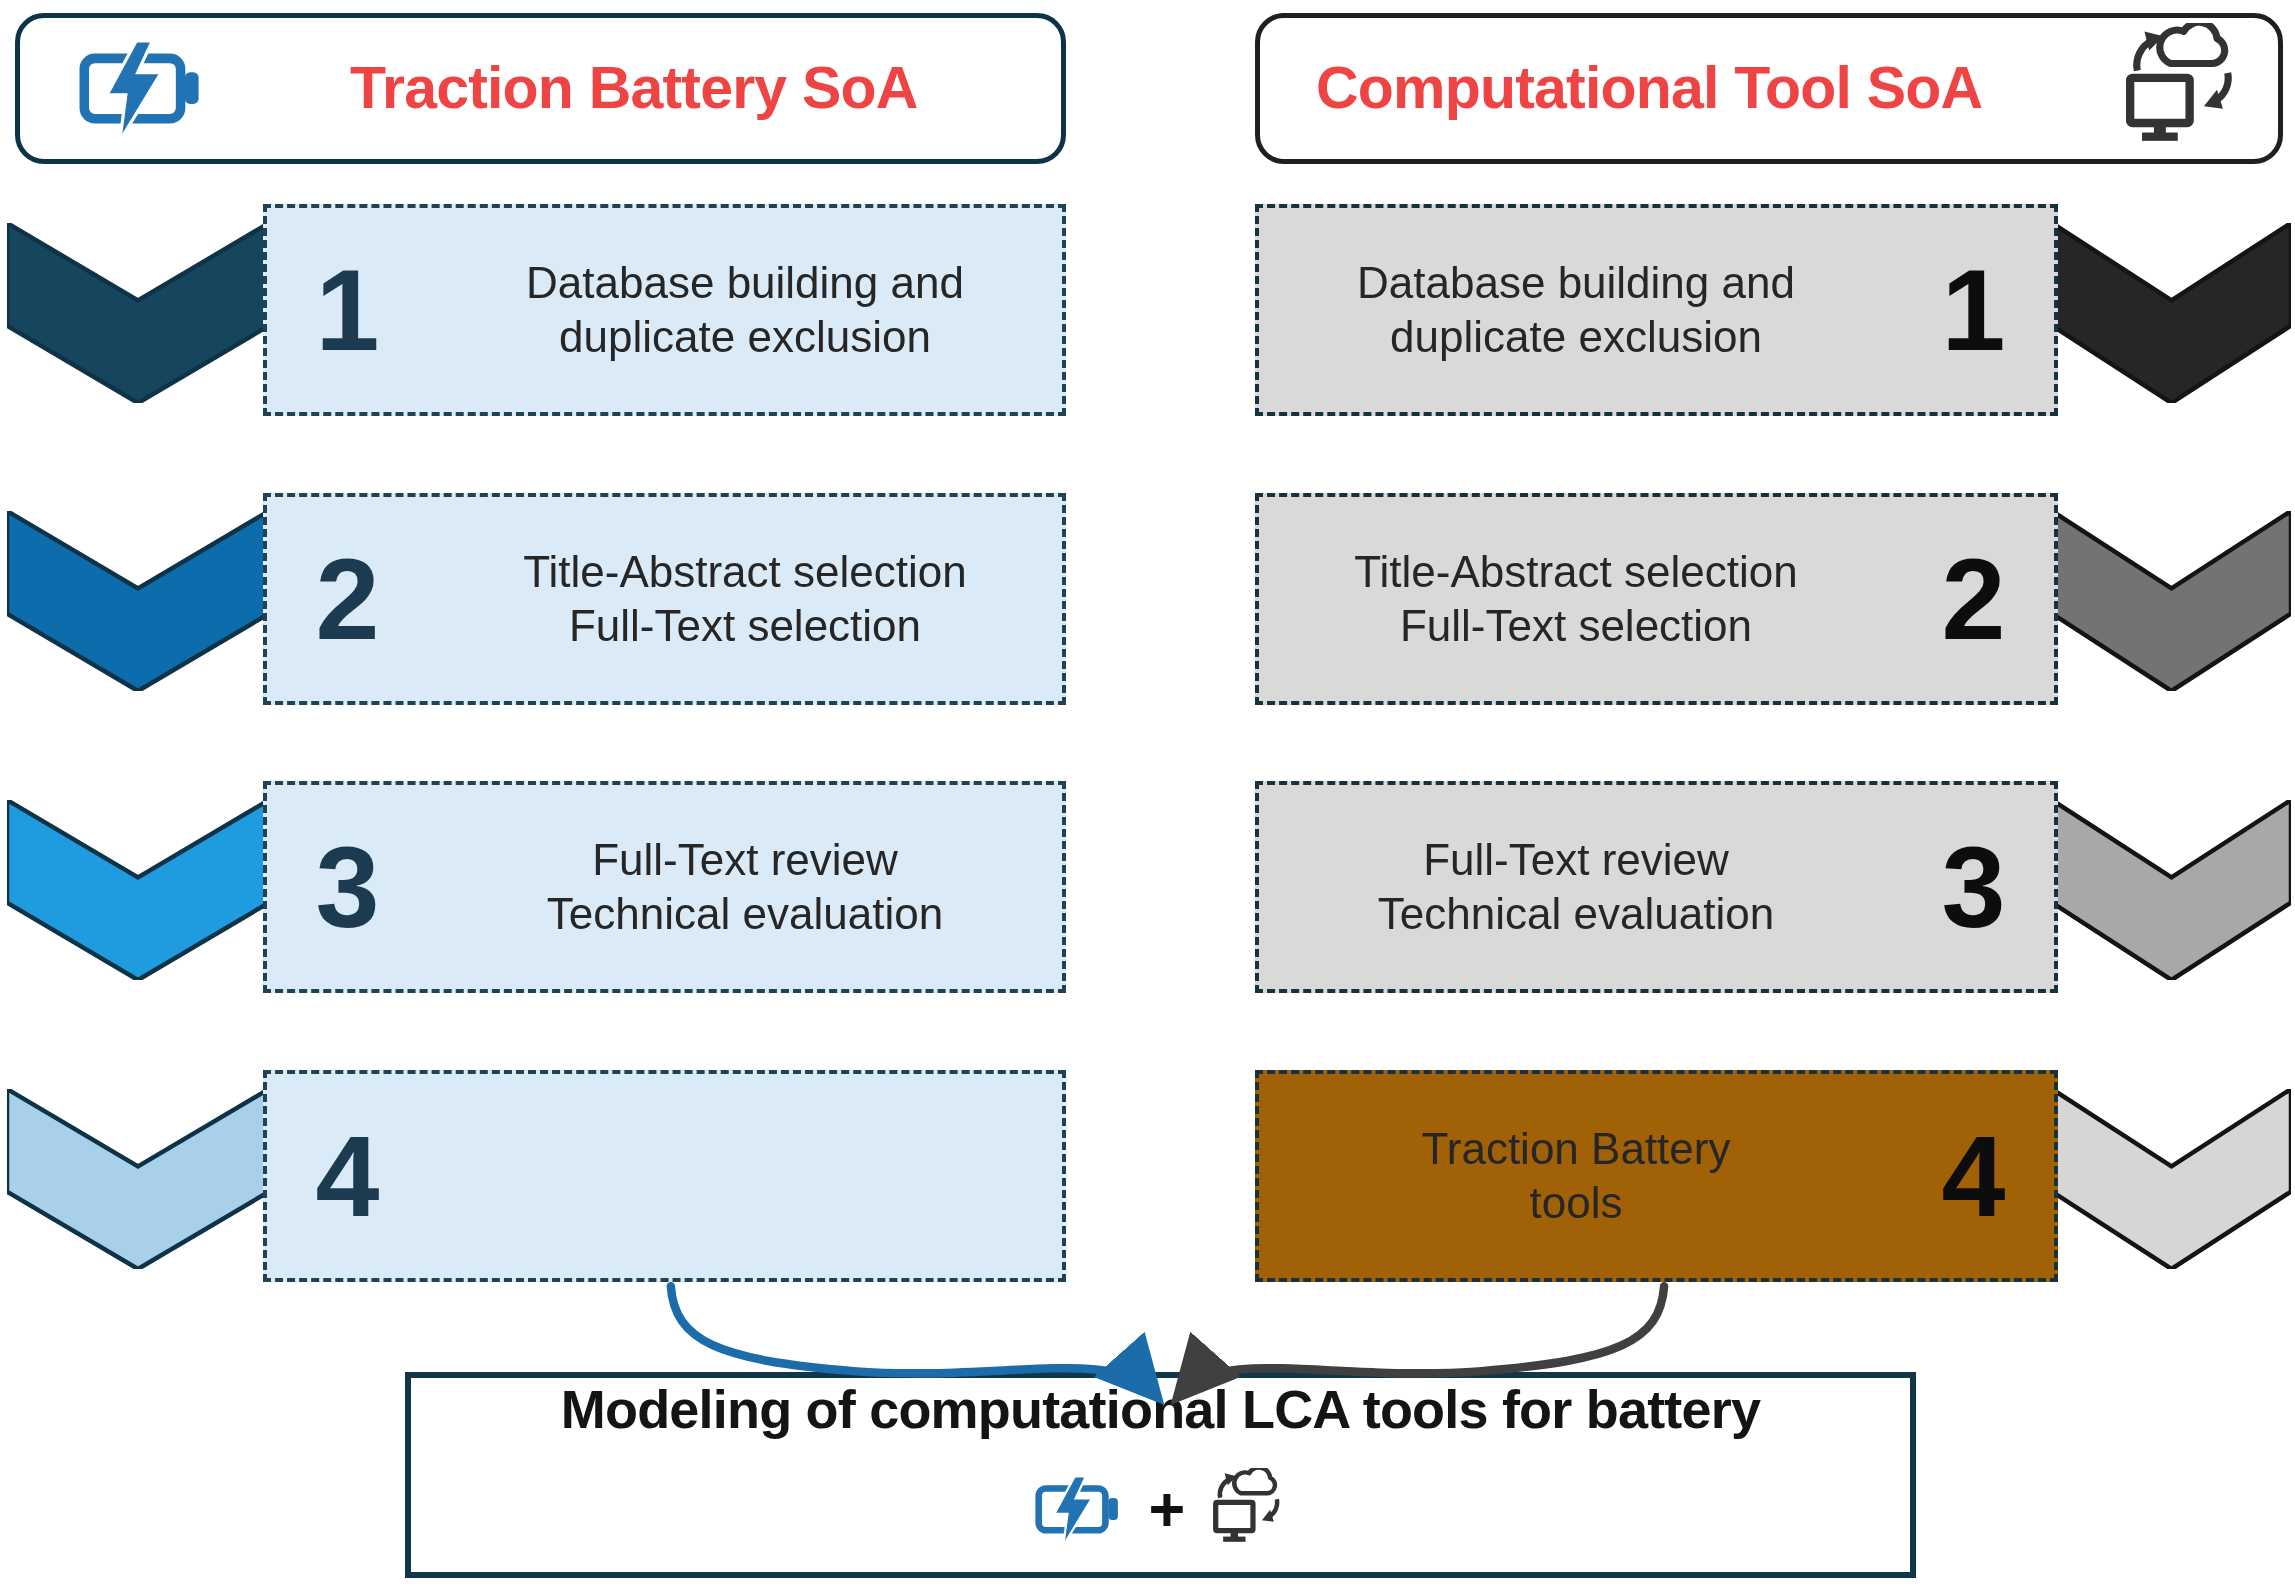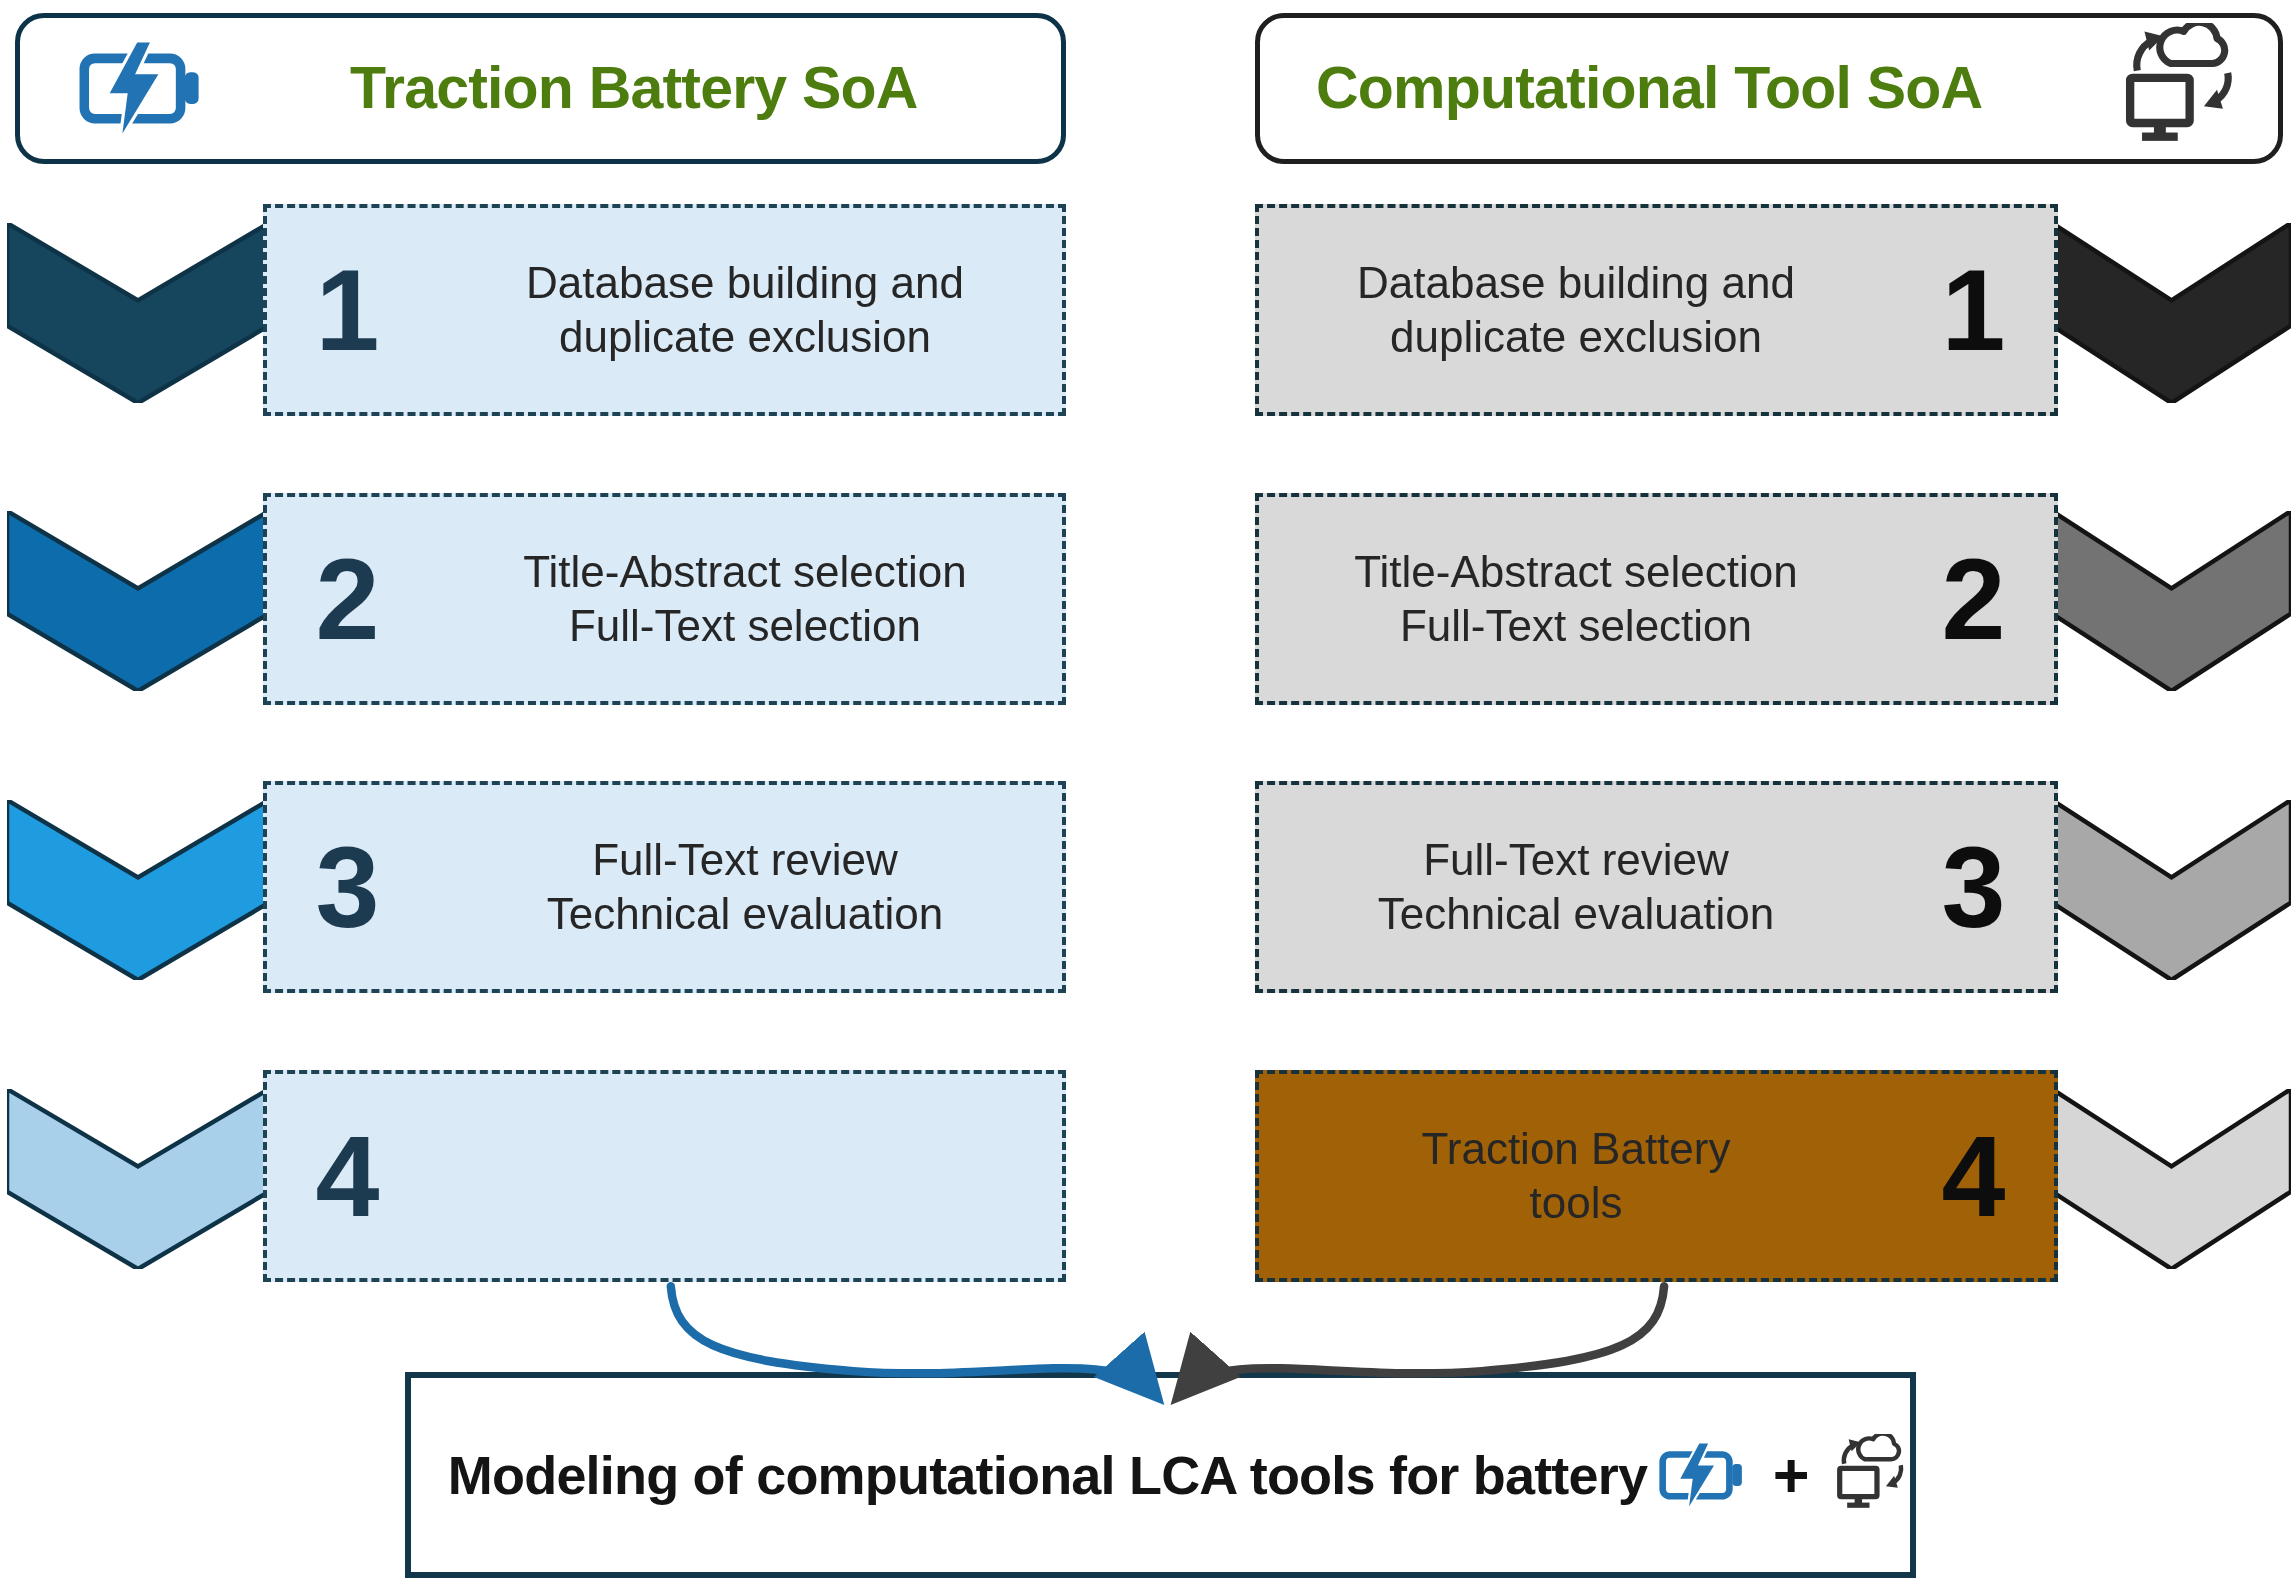--- a/index.html
+++ b/index.html
@@ -8,21 +8,21 @@
     font-family:"Liberation Sans",sans-serif;overflow:hidden;
   }
   
   .title-box{
     position:absolute;top:12.7px;height:151px;background:#ffffff;
     border-radius:29px;display:flex;align-items:center;box-sizing:border-box;z-index:2;
   }
   .title-box.left{left:15.3px;width:1051px;border:5.1px solid #0d3349;}
   .title-box.right{left:1255px;width:1028px;border:5.1px solid #1f1f1f;}
   .title-label{
-    font-weight:bold;font-size:59px;letter-spacing:-0.8px;color:#4d7c0f;
+    font-weight:bold;font-size:59px;letter-spacing:-0.8px;color:#ef4444;
     flex:1;text-align:center;white-space:nowrap;
   }
   .title-box.right .title-label{text-align:left;padding-left:56px;}
   .title-icon{flex:0 0 auto;}
   
   .chev{position:absolute;z-index:1;}
   .chev svg{display:block;width:100%;height:100%;}
   .step-box{
     position:absolute;width:803px;height:212px;box-sizing:border-box;
     display:flex;align-items:stretch;z-index:2;
@@ -40,21 +40,21 @@
   .r0{top:204px}.r1{top:493px}.r2{top:781px}.r3{top:1070px}
   .chev.left-col{left:6.8px;width:262px;height:180px;}
   .chev.right-col{left:2052px;width:239px;height:180px;}
   .chev.r0{top:223px}.chev.r1{top:511px}.chev.r2{top:800px}.chev.r3{top:1089px}
   
   .arrows{position:absolute;left:0;top:0;width:2295px;height:1591px;z-index:3;pointer-events:none;}
   
   .result-box{
     position:absolute;left:405px;top:1372px;width:1511px;height:206px;
     box-sizing:border-box;border:6.8px solid #12364a;background:#ffffff;z-index:2;
-    display:flex;flex-direction:row;align-items:center;justify-content:flex-end;gap:12px;
+    display:flex;flex-direction:column;align-items:center;justify-content:flex-start;gap:28px;
   }
   .result-title{font-size:54px;font-weight:bold;color:#141414;letter-spacing:-0.8px;white-space:nowrap;}
   .result-icons{display:flex;align-items:center;gap:25.5px;}
   .plus{font-size:63px;font-weight:bold;color:#111111;line-height:1;}
   .icon{display:block;}
 </style>
 </head>
 <body>
 
 <div class="canvas">

